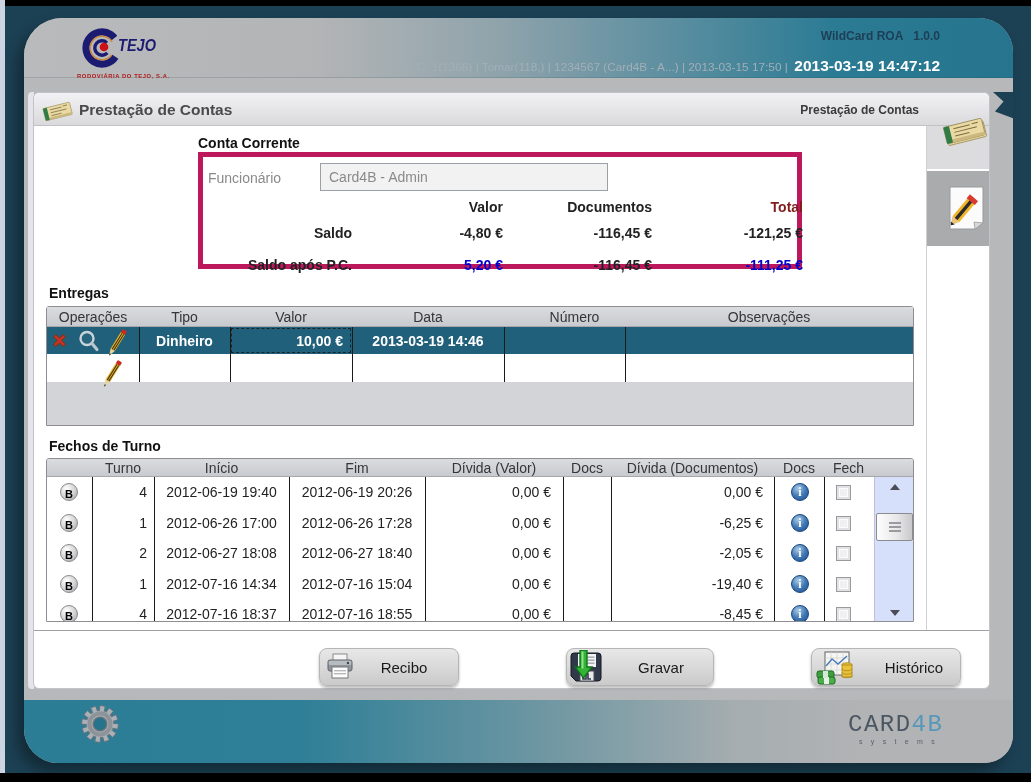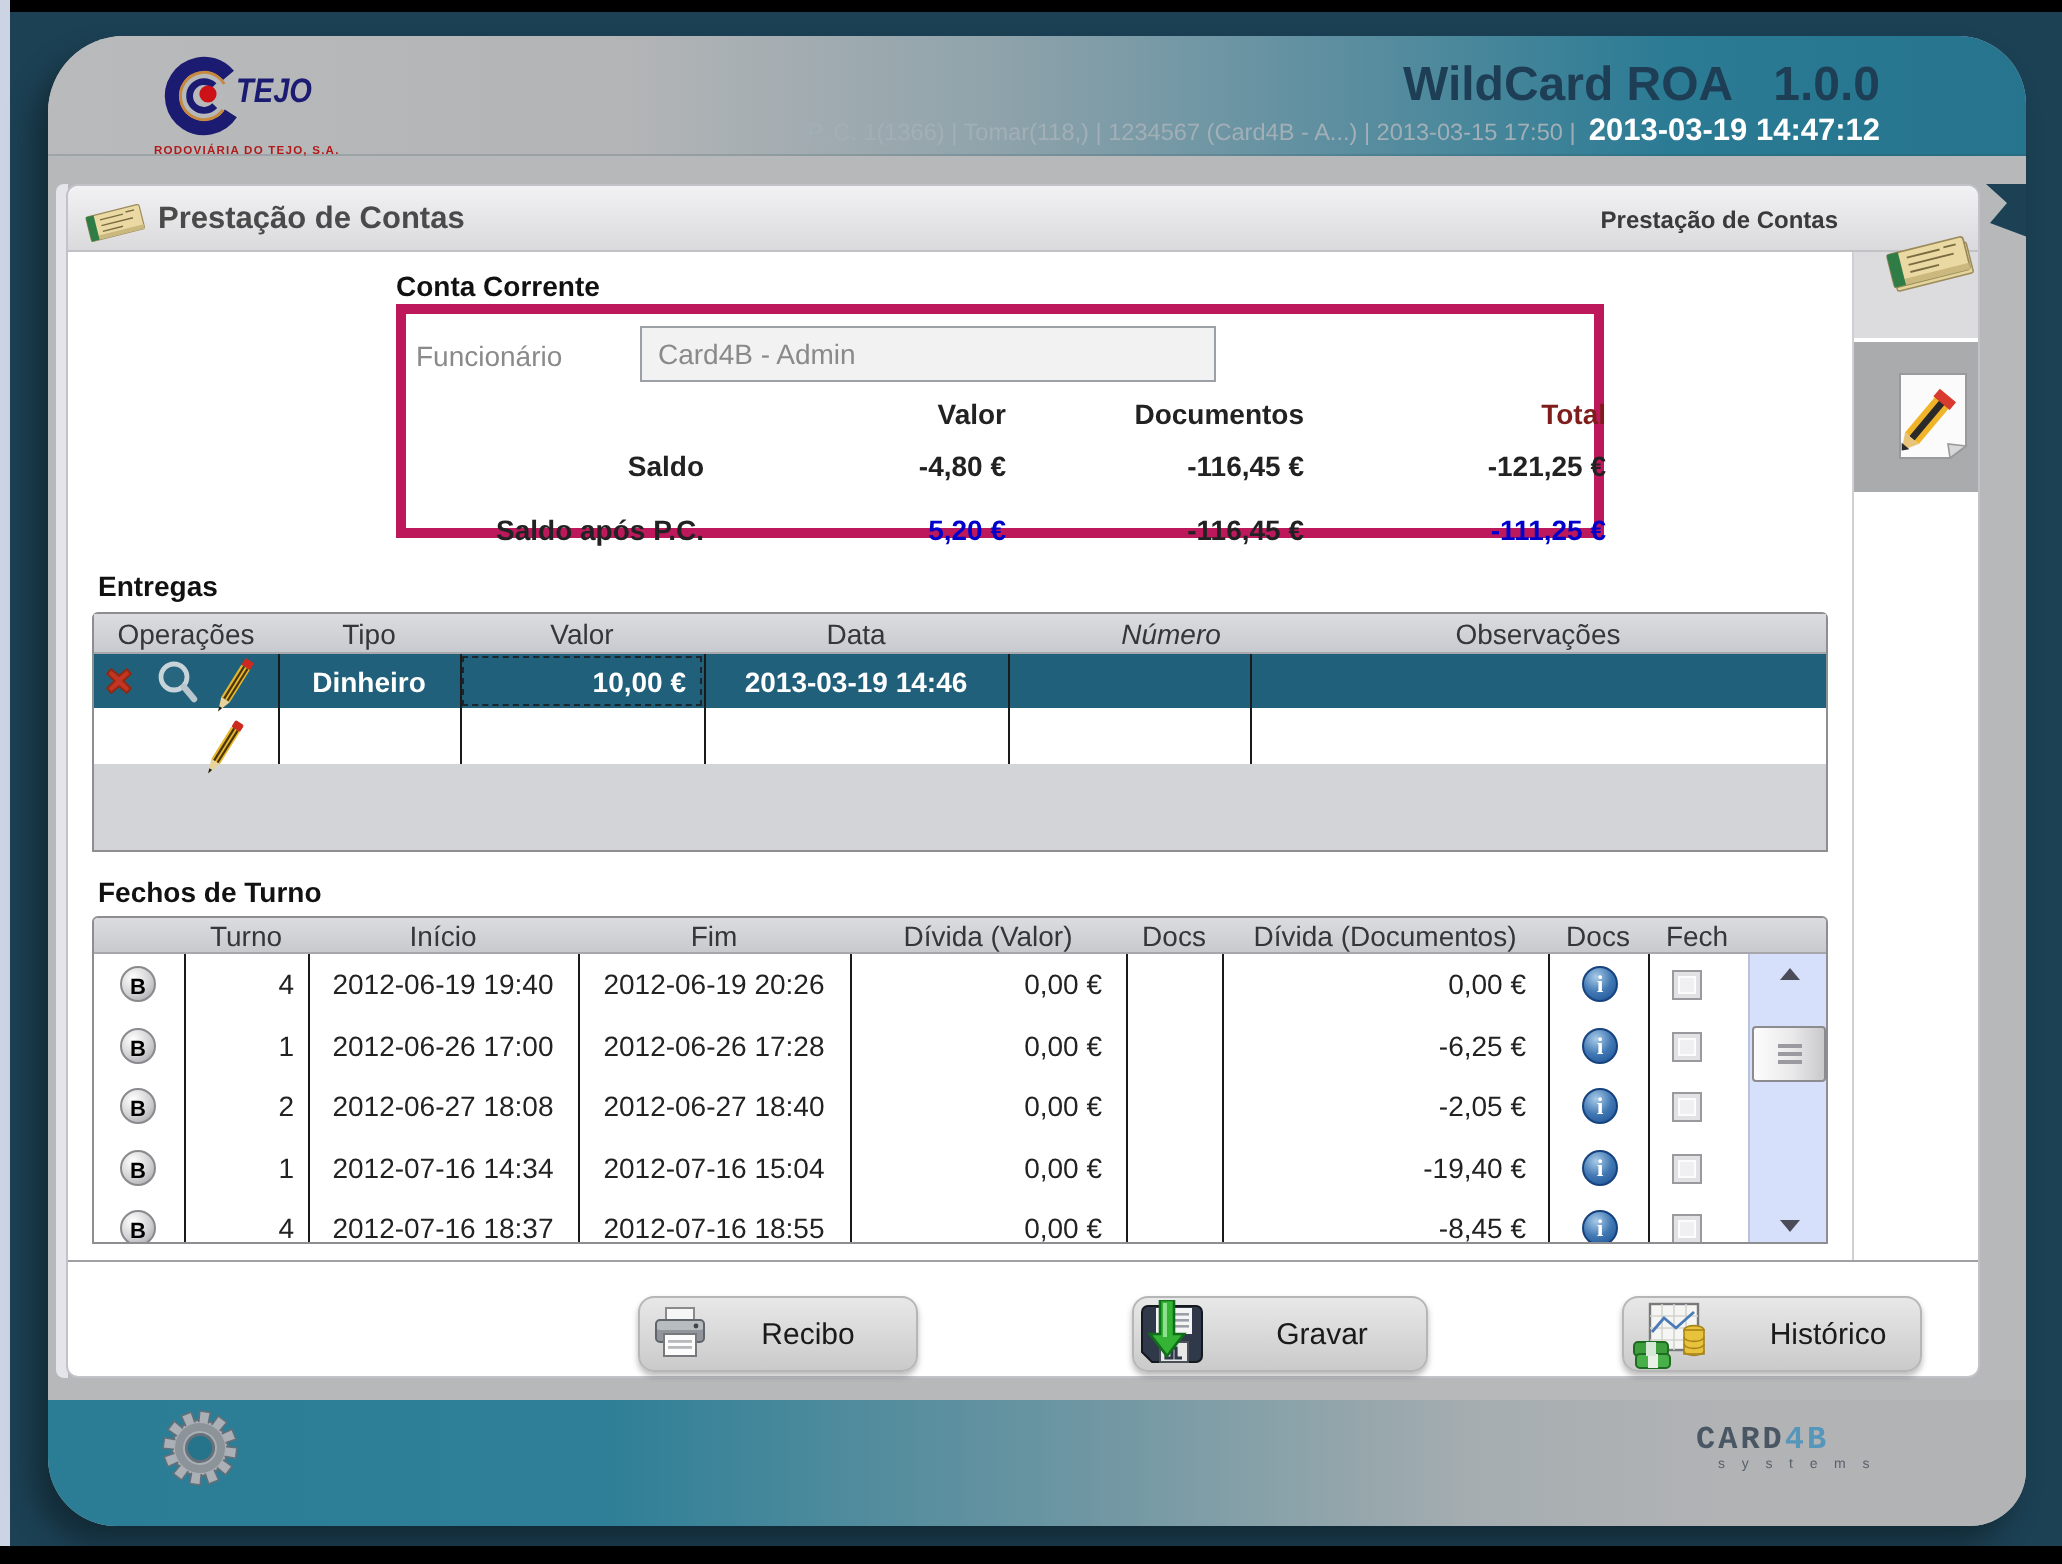--- a/index.html
+++ b/index.html
@@ -6,21 +6,21 @@
 html,body { width:1031px; height:782px; background:#000; overflow:hidden;
   font-family:"Liberation Sans",sans-serif; position:relative; }
 .abs { position:absolute; }
 #lstrip { left:0; top:0; width:5px; height:773px; background:#ccd3e3; }
 #frame { left:5px; top:6px; width:1026px; height:767px; background:#1c4154; }
 #win { left:24px; top:18px; width:989px; height:745px;
   background:#b7b8ba; border-radius:38px 34px 28px 34px; overflow:hidden;
   box-shadow:-7px 9px 14px rgba(0,0,0,0.35); }
 #whead { left:0; top:0; width:989px; height:60px; border-bottom:1px solid rgba(40,70,85,0.18);
   background:linear-gradient(90deg,#b9babc 0%,#b2b4b6 30%,#8fa3ab 48%,#5d8fa0 65%,#2b7b94 82%,#26748d 100%); }
-#wtitle { top:11px; right:73px; font-size:24px; font-weight:bold; color:#1d3e55; }
+#wtitle { top:11px; right:73px; font-size:12px; font-weight:bold; color:#1d3e55; }
 #wsub { top:39px; right:73px; font-size:11.8px; color:#a2afb7; white-space:nowrap; }
 #wsub b { font-size:15.5px; color:#fff; }
 #logo { left:38px; top:0; width:150px; height:80px; }
 #wfoot { left:0; top:682px; width:989px; height:63px;
   background:linear-gradient(90deg,#2b7d96 0%,#2e7f97 28%,#6d96a2 52%,#a5adb0 72%,#b2b3b5 85%); }
 #gear { left:52px; top:0px; }
 #c4b { left:824px; top:11px; }
 #wedge { left:969px; top:70px; }
 #panel { left:9px; top:74px; width:957px; height:597px; background:#fff;
   border:1px solid #c2c2c8; border-radius:6px; }
@@ -109,21 +109,21 @@
               <polygon points="3.82,-11.38 7.95,-8.99 11.47,-14.52 6.84,-17.19"></polygon>
               <polygon points="8.99,-7.95 11.38,-3.82 17.19,-6.84 14.52,-11.47"></polygon>
             </g>
           <circle r="13" fill="#aab0b5"></circle>
           <circle r="10.5" fill="none" stroke="#8c949a" stroke-width="4"></circle>
           <circle r="6.8" fill="#26738c" stroke="#667179" stroke-width="1.5"></circle>
         </g>
       </svg>
     </div>
     <div class="abs" id="c4b">
-      <div style="font-family:'Liberation Mono',monospace;font-size:16px;font-weight:bold;letter-spacing:1.5px;opacity:0.88;"><span style="color:#3c4a58;">CARD</span><span style="color:#4a93bb;">4B</span></div>
+      <div style="font-family:'Liberation Mono',monospace;font-size:24px;font-weight:normal;letter-spacing:1.5px;opacity:0.88;"><span style="color:#3c4a58;">CARD</span><span style="color:#4a93bb;">4B</span></div>
       <div style="font-size:7px;letter-spacing:3.2px;color:#47535e;margin-top:0;padding-left:11px;opacity:0.85;">s y s t e m s</div>
     </div>
   </div>
   <div class="abs" id="wedge">
     <svg width="22" height="38" viewBox="0 0 22 38">
       <path d="M0,4 L22,4 L22,31 L2,23.5 L10.5,13.5 Z" fill="#1c4154"></path>
     </svg>
   </div>
   <div class="abs" style="left:4px;top:74px;width:6px;height:597px;background:#e4e4ea;border-radius:4px 0 0 4px;"></div>
   <div class="abs" id="panel">
@@ -187,21 +187,21 @@
       <div class="ccr" style="top:100px;left:329px;width:120px;font-weight:bold;color:#222;">-116,45 €</div>
       <div class="ccr" style="top:100px;left:480px;width:120px;font-weight:bold;color:#0000cc;">-111,25 €</div>
     </div>
     <div class="abs seclabel" style="left:15px;top:192px;">Entregas</div>
     <div class="abs" id="entregas">
       <div class="abs thead" style="left:0;top:0;width:866px;height:20px;"></div>
       <div class="abs th" style="left:0;top:2px;width:92px;">Operações</div>
       <div class="abs th" style="left:92px;top:2px;width:91px;">Tipo</div>
       <div class="abs th" style="left:183px;top:2px;width:122px;">Valor</div>
       <div class="abs th" style="left:305px;top:2px;width:152px;">Data</div>
-      <div class="abs th" style="left:478px;top:2px;width:121px;font-style:italic;">Número</div>
+      <div class="abs th" style="left:467px;top:2px;width:121px;">Número</div>
       <div class="abs th" style="left:578px;top:2px;width:288px;">Observações</div>
       <div class="abs" style="left:0;top:20px;width:866px;height:27px;background:#20607b;"></div>
       <div class="abs" style="left:0;top:47px;width:866px;height:28px;background:#fff;"></div>
       <div class="abs" style="left:0;top:75px;width:866px;height:43px;background:#d3d4d8;"></div>
       <div class="abs vline" style="left:92px;"></div>
       <div class="abs vline" style="left:183px;"></div>
       <div class="abs vline" style="left:305px;"></div>
       <div class="abs vline" style="left:457px;"></div>
       <div class="abs vline" style="left:578px;"></div>
       <div class="abs" style="left:184px;top:21px;width:120px;height:25px;outline:1px dashed #1c242c;outline-offset:-1px;"></div>

